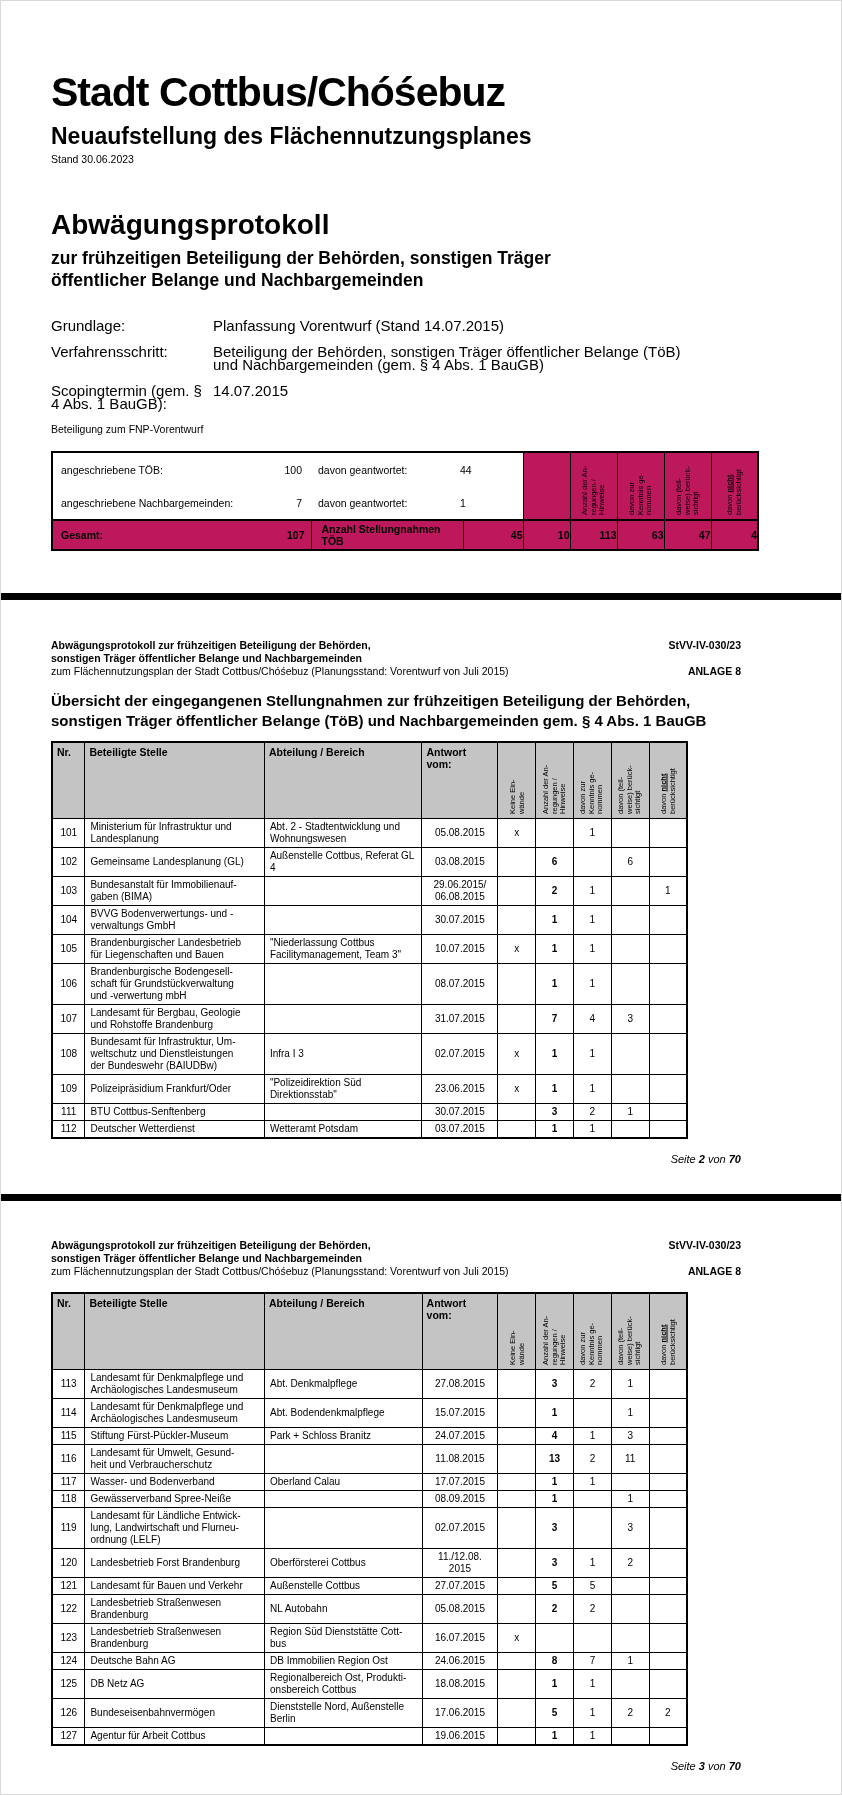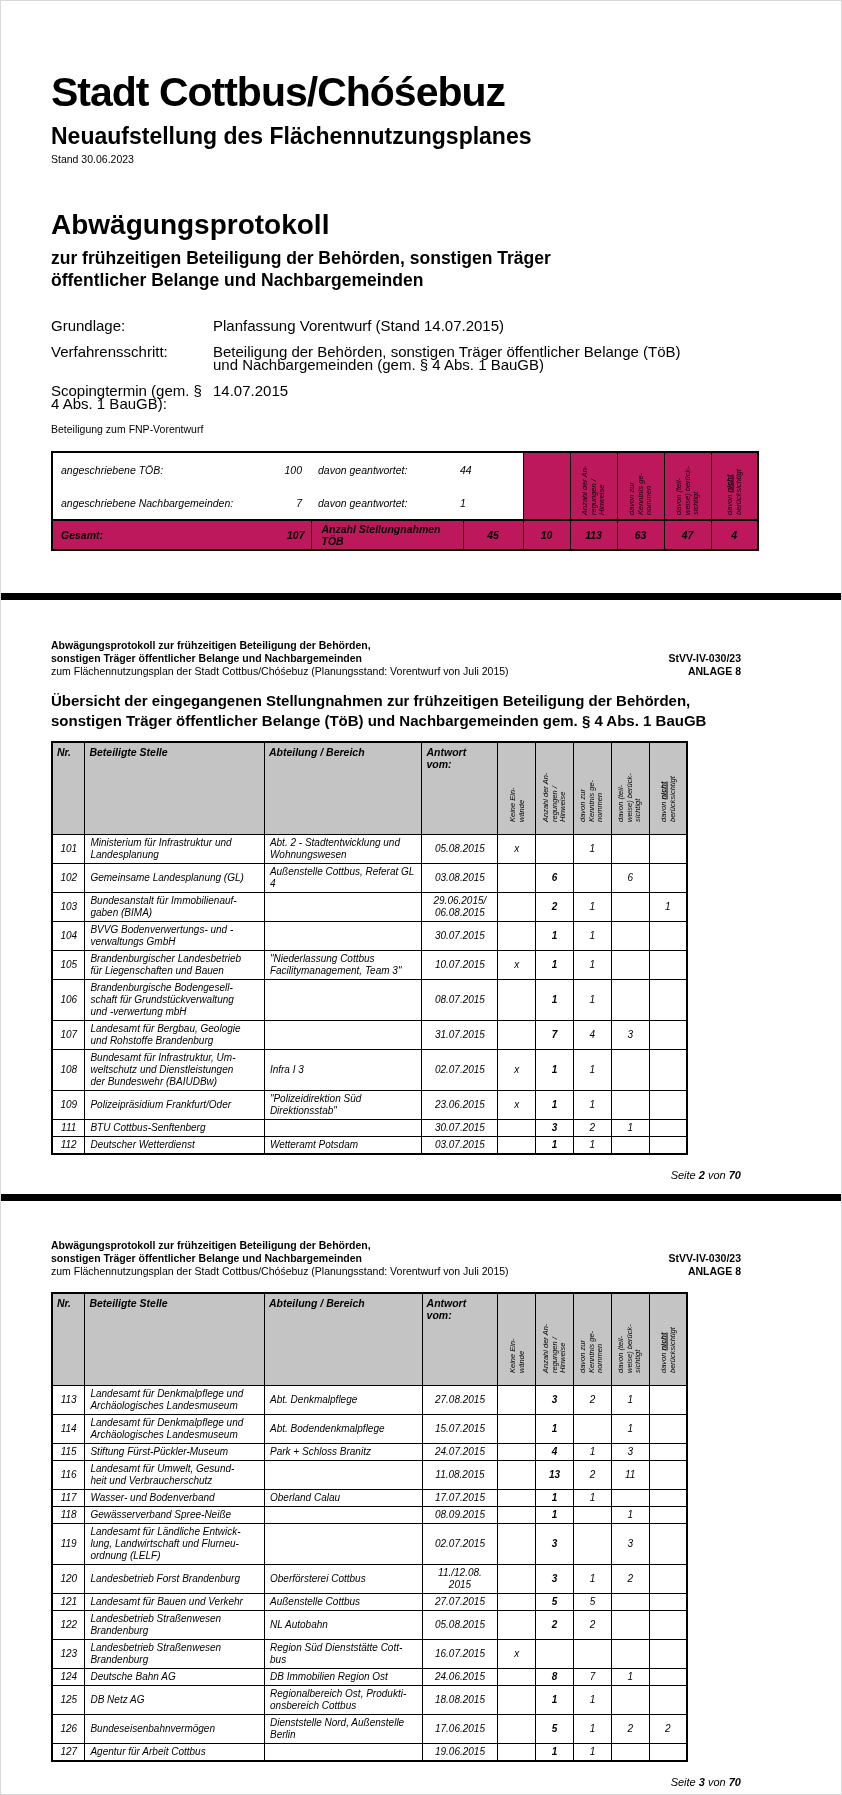--- a/index.html
+++ b/index.html
@@ -26,21 +26,21 @@
   .stand { font-size: 10.5px; margin-top: 3px; }
   .h3 { font-size: 28px; font-weight: bold; margin-top: 44px; line-height: 32px; }
   .h4 { font-size: 17.5px; font-weight: bold; margin-top: 6px; line-height: 22px; white-space: pre-line; }
   .meta { margin-top: 28px; font-size: 15px; line-height: 13px; }
   .meta-row { display: flex; margin-bottom: 13px; }
   .meta-label { width: 162px; flex: 0 0 162px; white-space: pre-line; }
   .meta-value { white-space: pre-line; }
   .note { font-size: 10.5px; margin-top: 1px; }
 
   
-  table { border-collapse: collapse; font-style: italic; }
+  table { border-collapse: collapse; }
   .summary { margin-top: 16px; width: 708px; font-size: 10.5px; border: 2px solid #000; }
   .summary td { vertical-align: middle; }
   .sum-white { background: #fff; padding: 0; }
   .sum-line { display: flex; align-items: center; height: 33px; }
   .sum-l1 { width: 205px; padding-left: 8px; }
   .sum-n1 { width: 50px; text-align: right; padding-right: 6px; }
   .sum-l2 { width: 152px; padding-left: 10px; }
   .sum-n2 { width: 60px; text-align: left; padding-right: 14px; }
   .gray { background: #be185d; }
   .rot-cell { width: 47px; border-left: 1px solid #000; position: relative; }
@@ -54,32 +54,32 @@
   }
   .rot-wrap.tall .rot { width: 68px; }
   .em-u { font-weight: bold; text-decoration: underline; }
   .blk { display: block; }
   .total-row td { border-top: 2px solid #000; font-weight: bold; height: 28px; }
   .total-label { padding: 0; }
   .total-flex { display: flex; align-items: center; height: 28px; }
   .tl { padding-left: 8px; flex: 1 1 auto; }
   .tn { width: 50px; text-align: right; padding-right: 6px; }
   .total-mid { border-left: 1px solid #000; border-right: 1px solid #000; padding-left: 10px; }
-  .total-num { text-align: center; border-left: 1px solid #000; }
+  .total-num { text-align: right; border-left: 1px solid #000; }
 
   
-  .doc-head { display: flex; justify-content: space-between; font-size: 10.5px; line-height: 13px; align-items: flex-end; }
+  .doc-head { display: flex; justify-content: space-between; font-size: 10.5px; line-height: 13px; }
   .dh-left .b { font-weight: bold; }
   .dh-right { text-align: right; font-weight: bold; display: flex; flex-direction: column; justify-content: space-between; }
   .overview-heading { font-size: 15px; font-weight: bold; line-height: 20px; margin-top: 13px; white-space: pre-line; }
 
   
   .main { width: 637px; font-size: 10px; border: 2px solid #000; margin-top: 10px; }
   .main th, .main td { border: 1px solid #000; }
-  .main thead th { background: #c4c4c4; font-weight: bold; text-align: left; vertical-align: top; padding: 3px 4px; font-size: 10.5px; height: 92px; white-space: pre-line; }
+  .main thead th { background: #c4c4c4; font-weight: bold; text-align: left; vertical-align: top; padding: 3px 4px; font-size: 10.5px; height: 76px; white-space: pre-line; }
   .main thead th.rcol { padding: 0; vertical-align: middle; font-weight: normal; }
   .c-nr { width: 33px; text-align: center; }
   .c-stelle { width: 180px; }
   .c-abt { width: 158px; }
   .c-datum { width: 76px; text-align: center; }
   .c-x { width: 38px; text-align: center; }
   .c-num { width: 38px; text-align: center; }
   .main tbody td { vertical-align: middle; padding: 2px 4px; line-height: 12px; }
   .main tbody td.c-stelle, .main tbody td.c-abt { white-space: pre-line; padding-left: 5px; }
   .main tbody td.c-datum { white-space: pre-line; }

